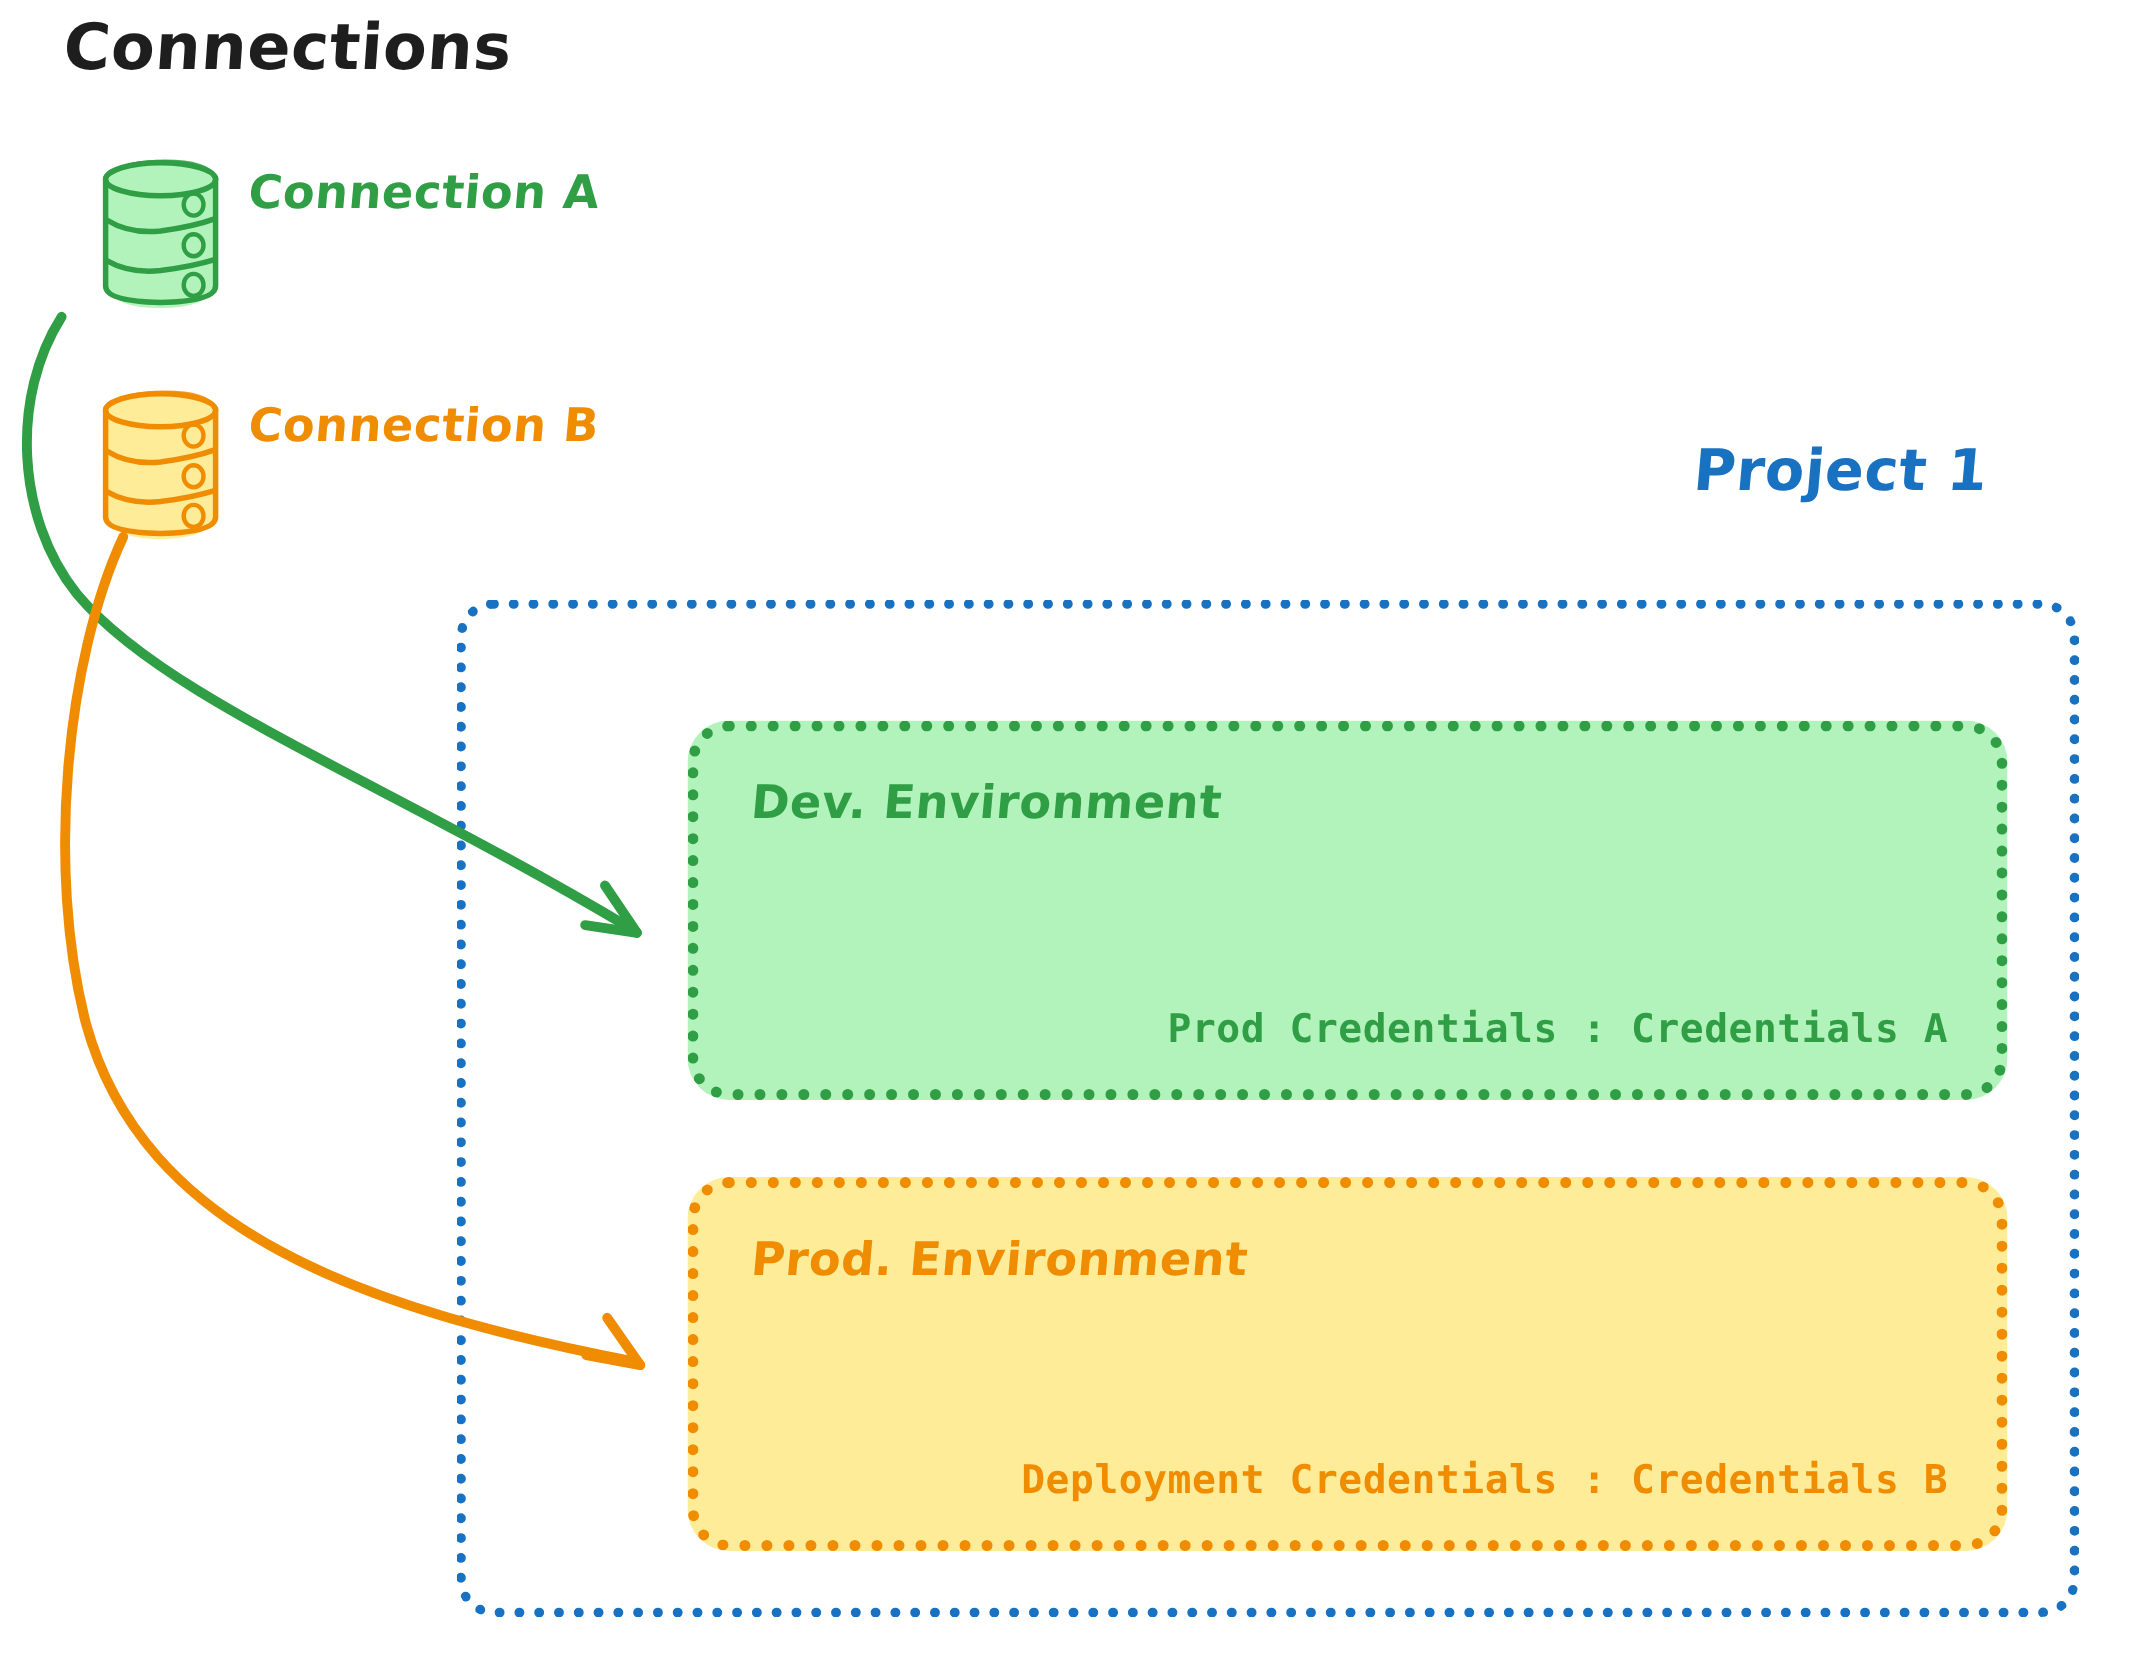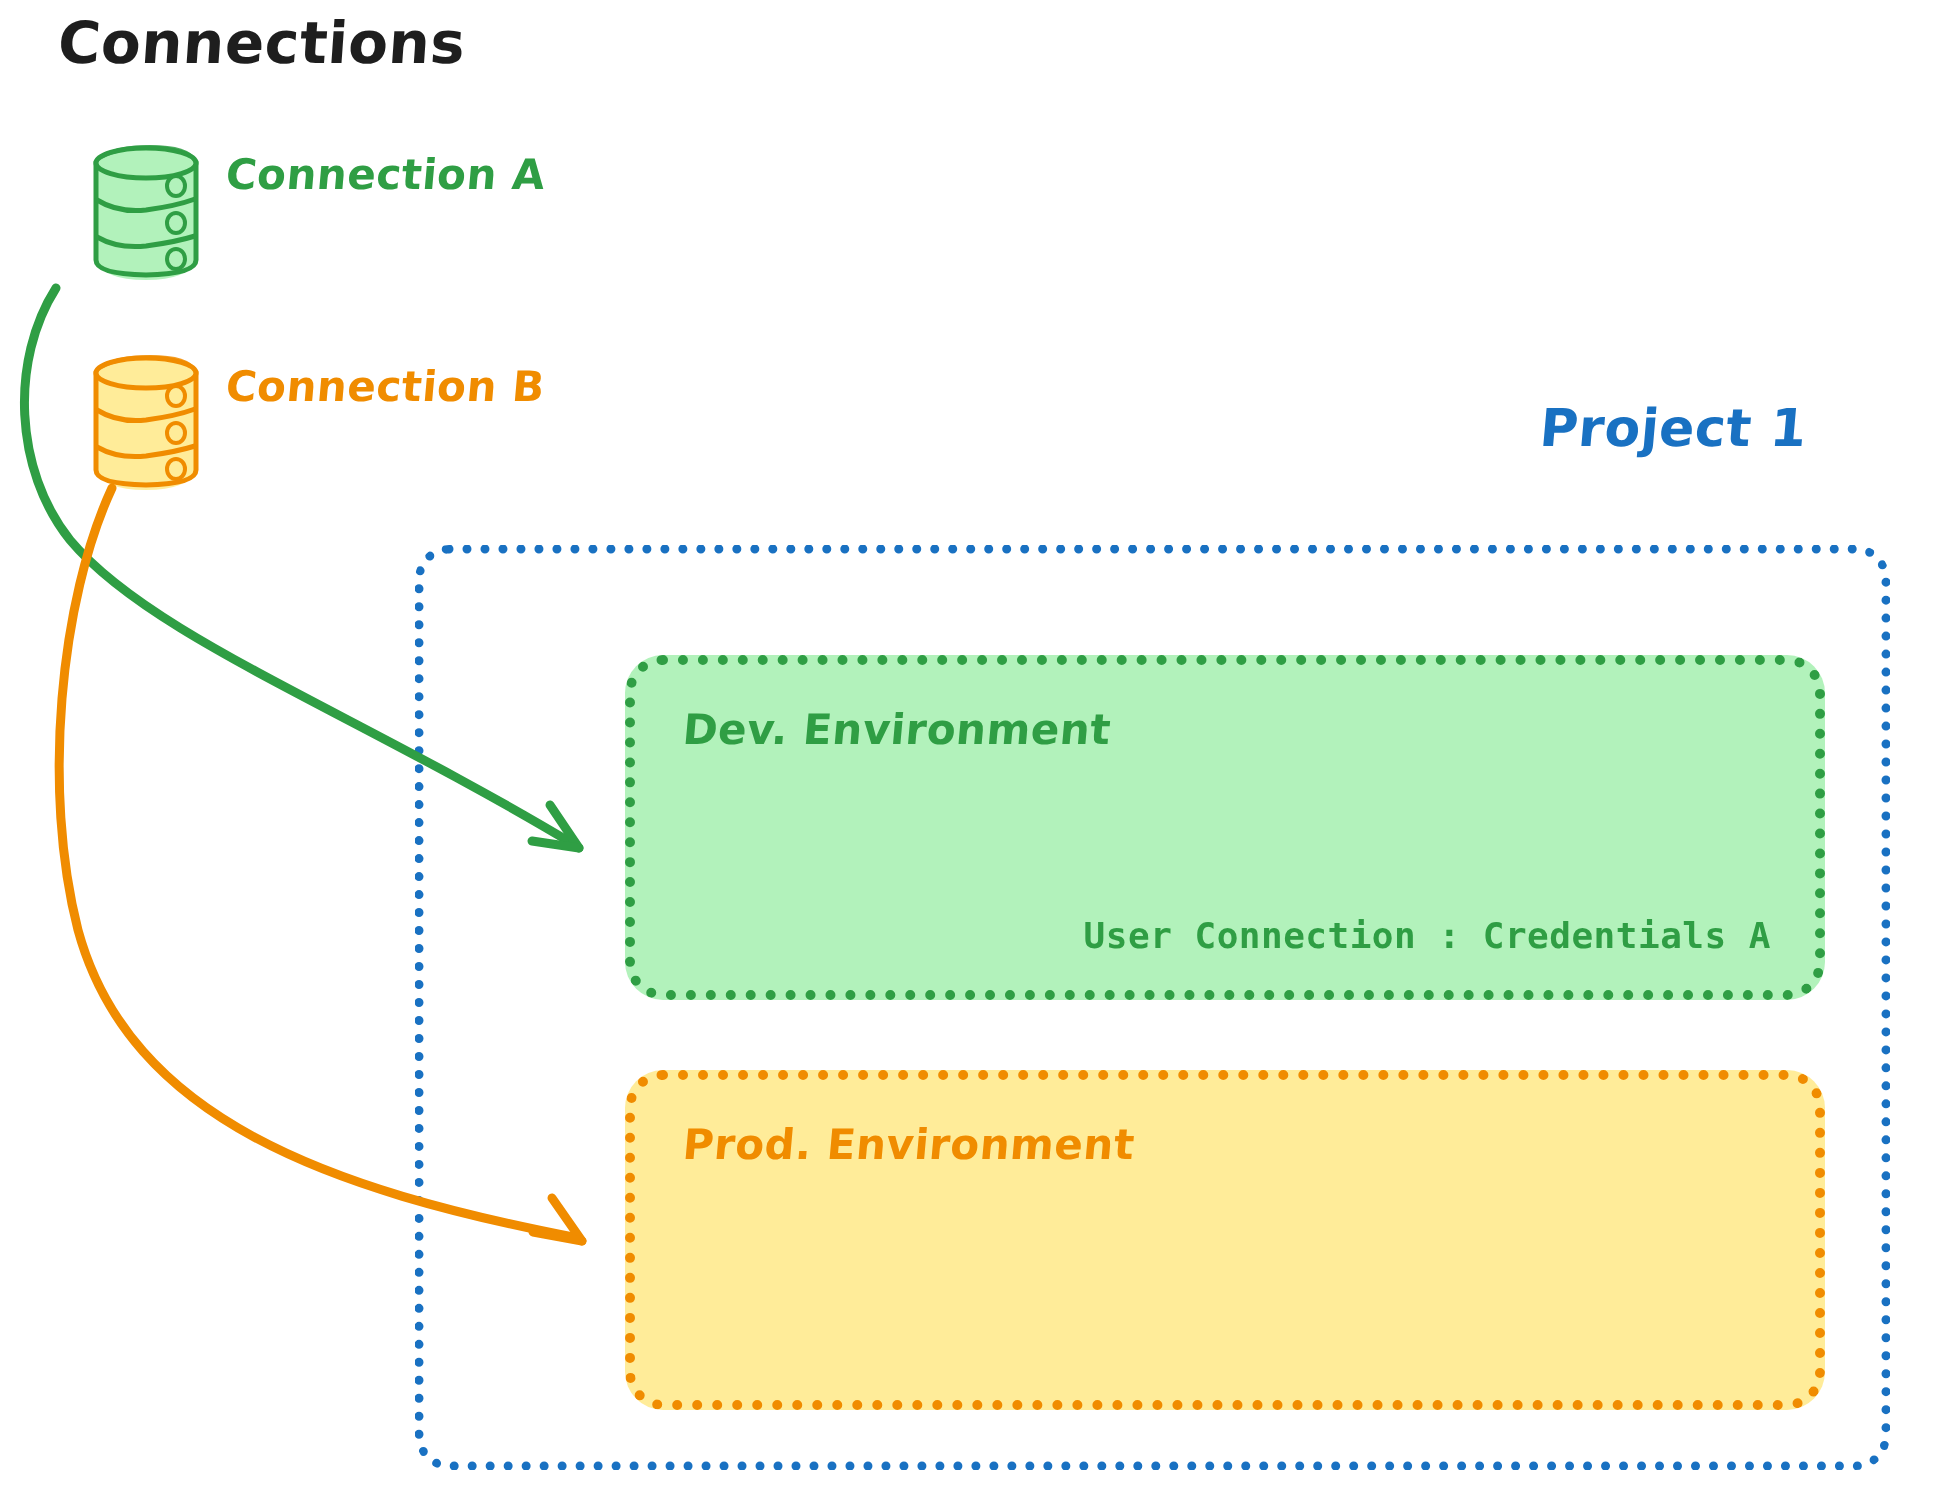--- a/index.html
+++ b/index.html
@@ -189,25 +189,26 @@
   </div>
 
   <div id="label-connection-b" class="conn-label hand">Connection B</div>
 
   <div id="project-title" class="hand">Project 1</div>
 
   <div id="project-container"></div>
 
   <div id="dev-environment-box" class="env-box">
     <div id="dev-environment-title" class="env-title hand">Dev. Environment</div>
-    <div id="dev-credentials" class="env-credentials mono">User Connection : Credentials A</div>
+    <div id="dev-credentials" class="env-credentials mono">Prod Credentials : Credentials A</div>
   </div>
 
   <div id="prod-environment-box" class="env-box">
     <div id="prod-environment-title" class="env-title hand">Prod. Environment</div>
+    <div id="prod-credentials" class="env-credentials mono">Deployment Credentials : Credentials B</div>
   </div>
 
   <svg id="arrow-layer" viewBox="0 0 1948 1506" xmlns="http://www.w3.org/2000/svg">
 
     <g>
       <path d="M 56 288
                C 10 360, 14 470, 70 540
                C 150 636, 350 710, 575 845" fill="none" stroke="#2f9e44" stroke-width="9" stroke-linecap="round" stroke-linejoin="round"></path>
       <path d="M 579 848 L 550 805" fill="none" stroke="#2f9e44" stroke-width="9" stroke-linecap="round"></path>
       <path d="M 579 848 L 532 841" fill="none" stroke="#2f9e44" stroke-width="9" stroke-linecap="round"></path>

